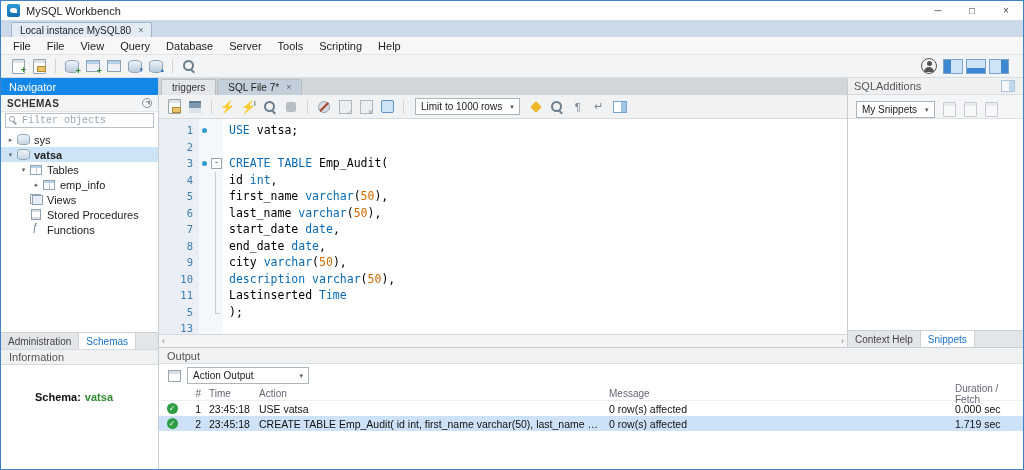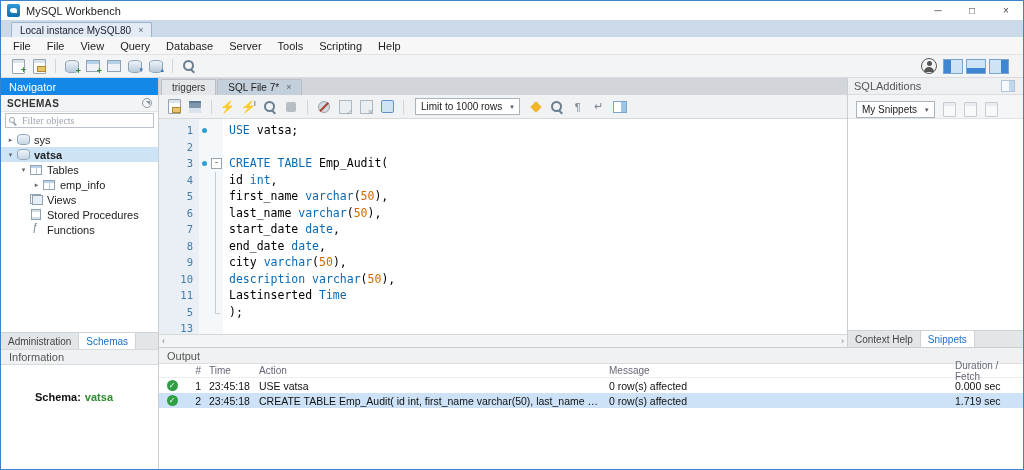--- a/index.html
+++ b/index.html
@@ -71,21 +71,21 @@
   .main-row{flex:1;display:flex;min-height:0}
 
   
   .left-panel{width:158px;flex:none;border-right:1px solid #c9ced3;display:flex;flex-direction:column;background:#fff;min-height:0}
   .nav-header{height:17px;flex:none;background:var(--nav-header,#1488e8);color:#fff;display:flex;align-items:center;padding-left:8px;font-size:11px}
   .schemas-bar{height:17px;flex:none;background:#f3f4f5;border-bottom:1px solid #e2e4e6;display:flex;align-items:center;padding:0 6px;font-weight:bold;font-size:10px;color:#333;letter-spacing:.3px}
   .schemas-refresh{margin-left:auto;width:10px;height:10px;border:1.5px solid #8a97a3;border-radius:50%;position:relative}
   .schemas-refresh::after{content:"";position:absolute;right:-2px;top:-1px;border:3px solid transparent;border-left-color:#8a97a3;transform:rotate(-45deg)}
   .filter-row{height:18px;flex:none;padding:1px 4px 2px 4px;background:#fff}
   .filter-box{position:relative;height:15px}
-  .filter-box input{width:100%;height:15px;border:1px solid #b9c2cc;font-size:10px;padding:0 2px 0 16px;font-family:Liberation Serif, serif;color:#333;outline:none}
+  .filter-box input{width:100%;height:15px;border:1px solid #b9c2cc;font-size:10px;padding:0 2px 0 16px;font-family:Liberation Mono, monospace;color:#333;outline:none}
   .filter-box input::placeholder{color:#9aa6b0}
   .filter-mag{position:absolute;left:4px;top:3px;width:6px;height:6px;border:1.5px solid #98a4ae;border-radius:50%}
   .filter-mag::after{content:"";position:absolute;right:-3px;bottom:-2px;width:4px;height:1.5px;background:#98a4ae;transform:rotate(45deg)}
   .schema-tree{flex:1;min-height:0;overflow:hidden;background:#fff;padding-top:2px}
   .tree-row{height:15px;display:flex;align-items:center;font-size:11px;color:#222}
   .tree-row.selected{background:var(--selection,#cde4f7)}
   .tree-arrow{width:11px;font-size:7px;color:#666;text-align:center;flex:none}
   .tree-label.bold{font-weight:bold}
   .ti{width:13px;height:11px;margin:0 4px 0 1px;position:relative;display:inline-block;flex:none}
   .ti-schema::before{content:"";position:absolute;inset:0;background:linear-gradient(#eef4f9,#c6d6e4);border:1px solid #93a7b8;border-radius:5px/3px}
@@ -436,20 +436,27 @@
               <div class="ltab active">Snippets</div>
             </div>
         </div>
 
       </div>
 
       <div class="output-panel">
         <div class="out-header">
           <span>Output</span>
         </div>
+        <div class="out-toolbar">
+          <span class="tbicon ic-output-grid"></span>
+          <span class="act-dd">
+            <span>Action Output</span>
+            <span class="dd-caret">▾</span>
+          </span>
+        </div>
         <div class="og-header">
             <span class="c-status"></span>
             <span class="c-idx">#</span>
             <span class="c-time">Time</span>
             <span class="c-action">Action</span>
             <span class="c-msg">Message</span>
             <span class="c-dur">Duration / Fetch</span>
           </div>
         <div>
             <div class="out-row">

